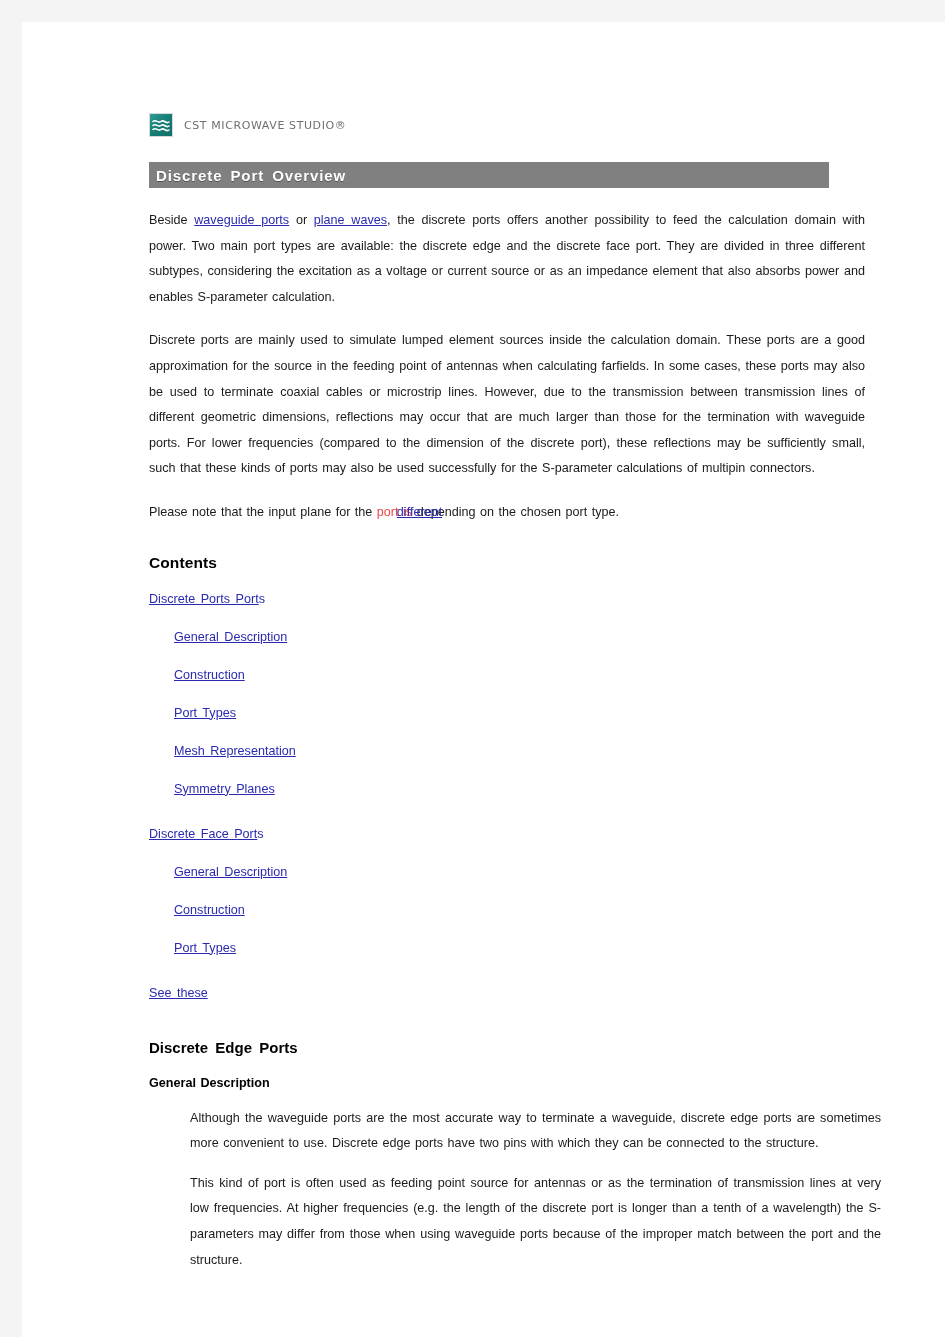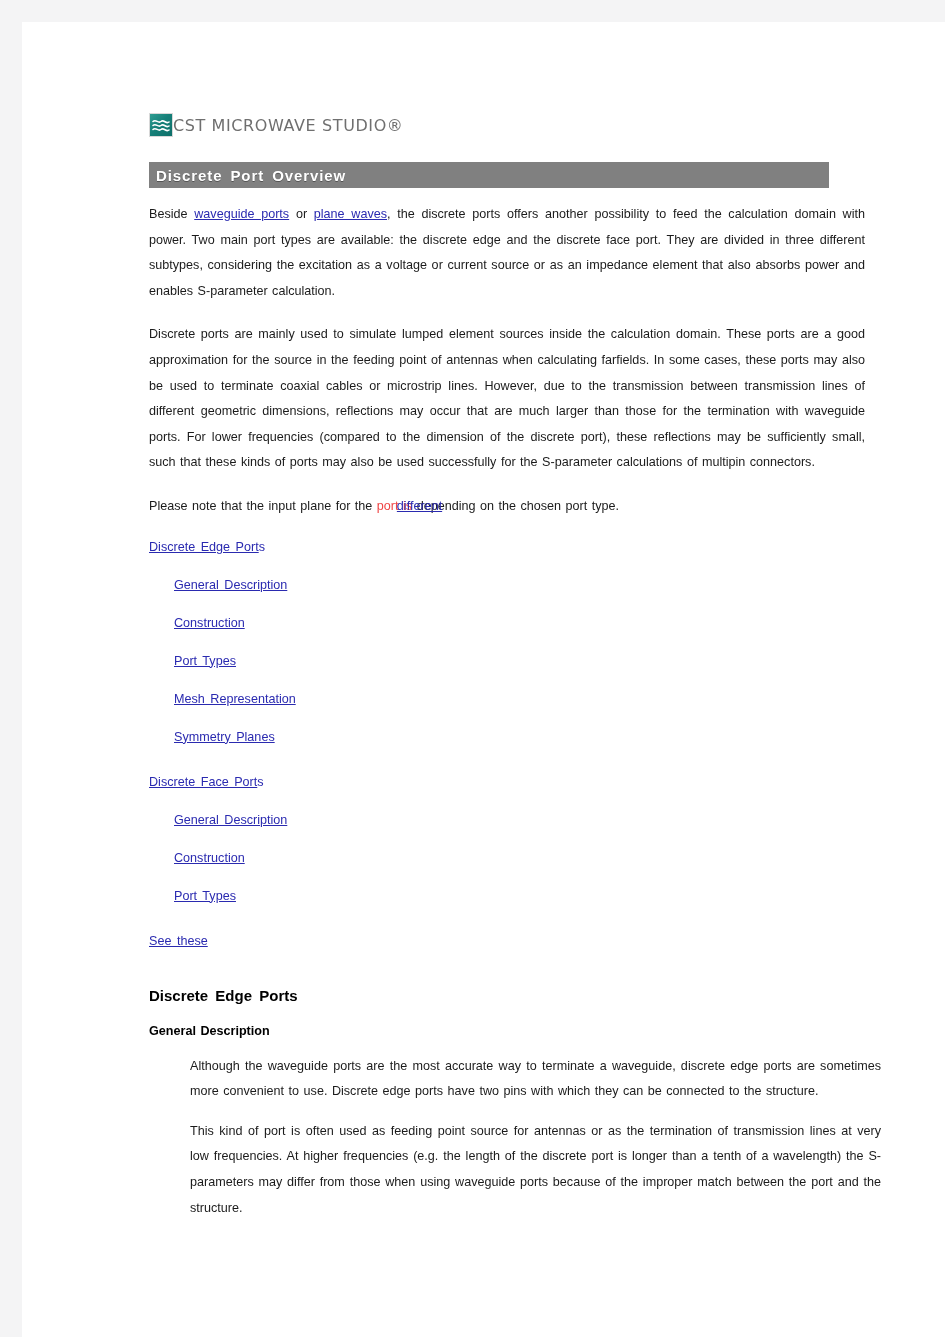--- a/index.html
+++ b/index.html
@@ -39,38 +39,39 @@
     width: 24px;
     height: 24px;
     background: linear-gradient(135deg, #2f9d92 0%, #168079 45%, #0e6f69 100%);
     border: 1px solid #d8d8d8;
     box-sizing: border-box;
     position: relative;
     flex: 0 0 auto;
   }
   .logo-mark svg { display: block; }
   .logo-text {
+    margin-left: 11px;
     font-family: "DejaVu Sans", sans-serif;
-    font-size: 16px;
+    font-size: 11px;
     letter-spacing: 0.6px;
     color: #6f6f6f;
     font-weight: 400;
     white-space: nowrap;
   }
 
   
   .titlebar {
     background: #808080;
     height: 26px;
     width: 680px;
     display: flex;
     align-items: center;
     padding-left: 7px;
     box-sizing: border-box;
-    margin-bottom: 14px;
+    margin-bottom: 20px;
   }
   .titlebar-text {
     color: #ffffff;
     font-size: 15px;
     font-weight: bold;
     letter-spacing: 0.9px;
     word-spacing: 3px;
     text-shadow: 0 1px 0 rgba(0,0,0,.35);
   }
 
@@ -178,22 +179,23 @@
     <div class="titlebar">
       <span class="titlebar-text">Discrete Port Overview</span>
     </div>
 
     <p class="body"><span>Beside </span><a class="link" href="#">waveguide ports</a><span> or </span><a class="link" href="#">plane waves</a><span>, the discrete ports offers another possibility to feed the calculation domain with power. Two main port types are available: the discrete edge and the discrete face port. They are divided in three different subtypes, considering the excitation as a voltage or current source or as an impedance element that also absorbs power and enables S-parameter calculation.</span></p>
 
     <p class="body">Discrete ports are mainly used to simulate lumped element sources inside the calculation domain. These ports are a good approximation for the source in the feeding point of antennas when calculating farfields. In some cases, these ports may also be used to terminate coaxial cables or microstrip lines. However, due to the transmission between transmission lines of different geometric dimensions, reflections may occur that are much larger than those for the termination with waveguide ports. For lower frequencies (compared to the dimension of the discrete port), these reflections may be sufficiently small, such that these kinds of ports may also be used successfully for the S-parameter calculations of multipin connectors.</p>
 
     <p class="body"><span>Please note that the input plane for the </span><span class="overlap-wrap"><span class="under">port is</span><a class="over" href="#">different</a></span><span> depending on the chosen port type.</span></p>
 
-
-    <div class="toc-item"><a href="#">Discrete Edge Port</a><span class="nolink">s</span></div>
+    <h2 class="contents-head">Contents</h2>
+
+    <div class="toc-item"><a href="#">Discrete Ports Port</a><span class="nolink">s</span></div>
 
     <div class="toc-item lvl2"><a href="#">General Description</a></div>
 
     <div class="toc-item lvl2"><a href="#">Construction</a></div>
 
     <div class="toc-item lvl2"><a href="#">Port Types</a></div>
 
     <div class="toc-item lvl2"><a href="#">Mesh Representation</a></div>
 
     <div class="toc-item lvl2"><a href="#">Symmetry Planes</a></div>

